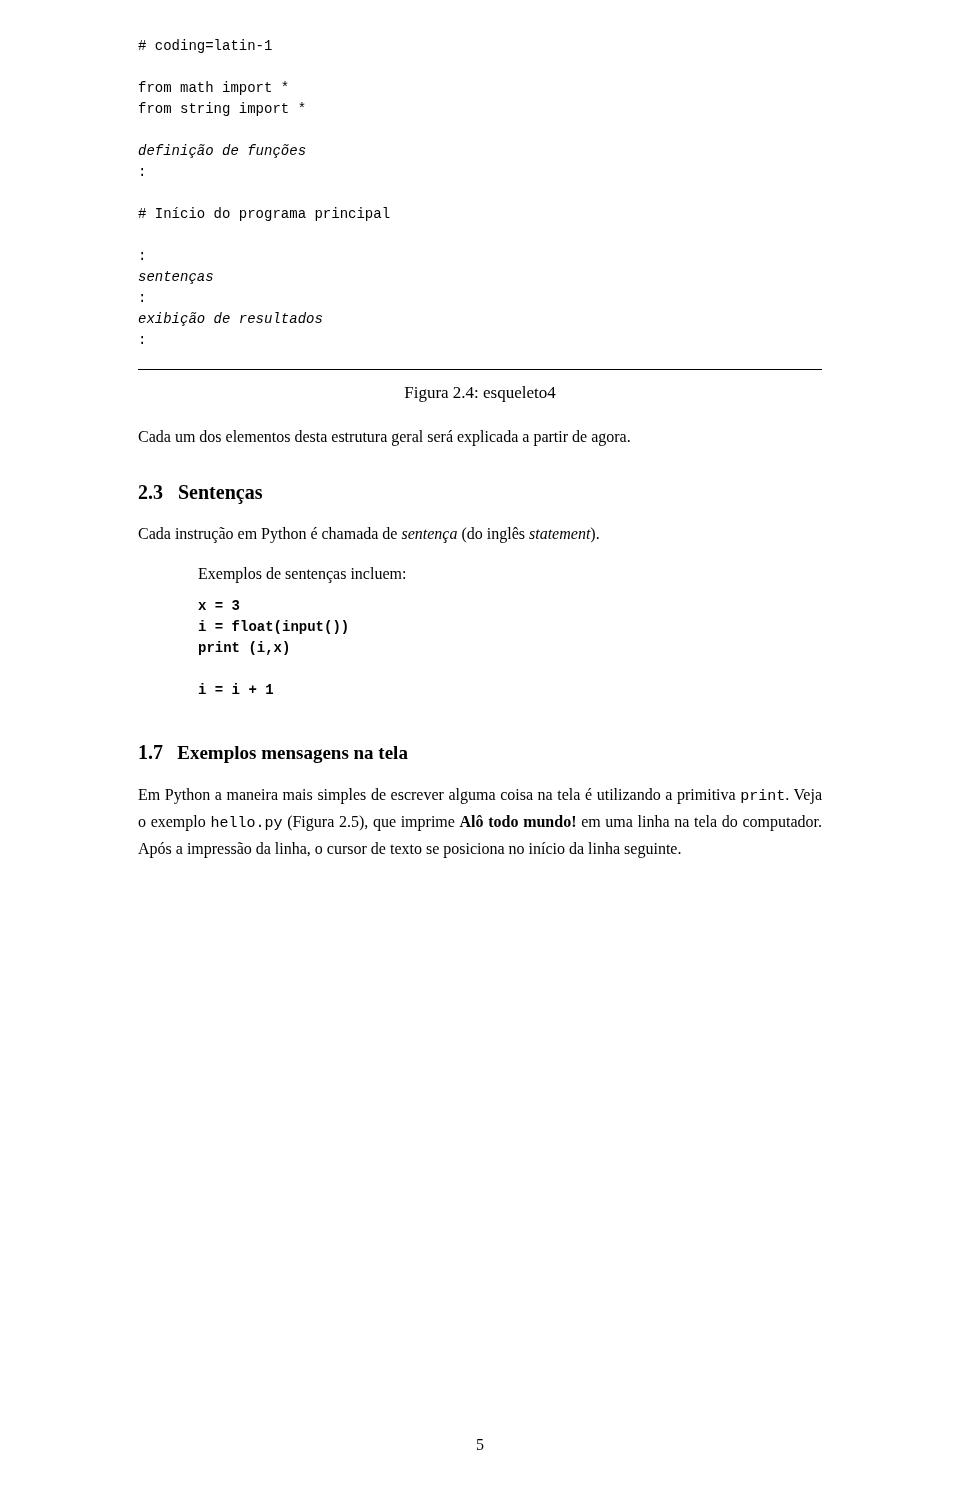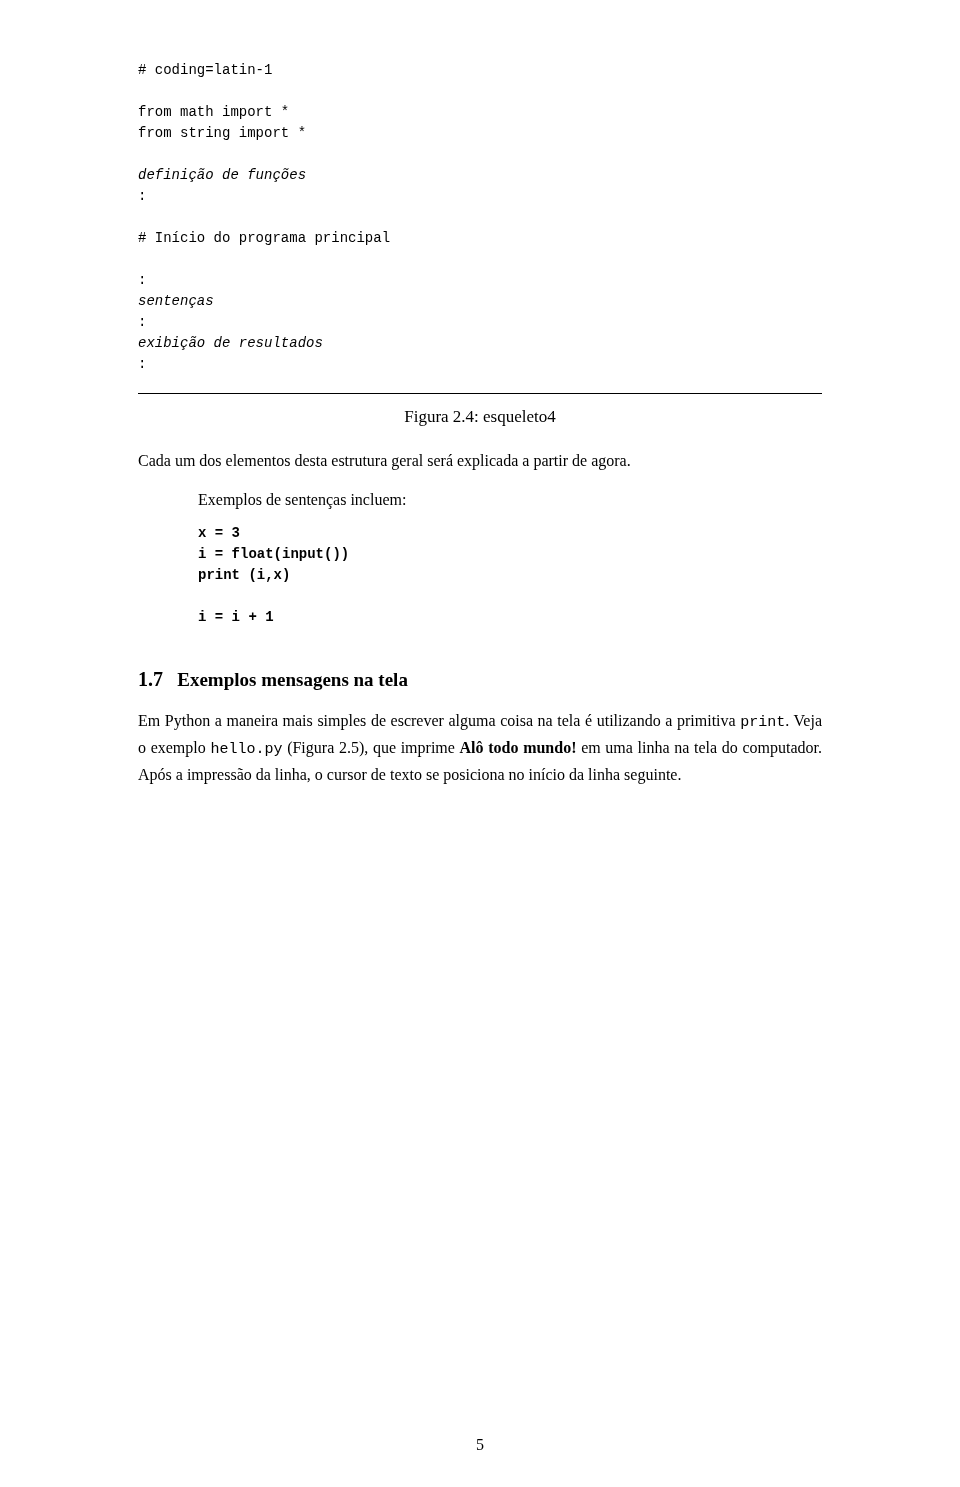--- a/index.html
+++ b/index.html
@@ -13,21 +13,21 @@
       color: #000000;
       font-family: 'Times New Roman', Times, serif;
       font-size: 16px;
       line-height: 1.5;
     }
 
     .page {
       width: 884px;
       min-height: 1487px;
       margin: 0 auto;
-      padding: 60px 100px 80px 100px;
+      padding: 36px 100px 80px 100px;
       position: relative;
       background: #ffffff;
     }
 
     .code-line {
       font-family: 'Courier New', Courier, monospace;
       font-size: 14px;
       white-space: pre;
     }
 
@@ -121,21 +121,30 @@
     <div class="code-line"><span class="italic">exibição de resultados</span></div>
     <div class="code-line">:</div>
   </div>
 
   <hr class="separator">
 
   <div class="figure-caption">Figura 2.4: esqueleto4</div>
 
   <p class="body-text">Cada um dos elementos desta estrutura geral será explicada a partir de agora.</p>
 
+  <div class="section-heading">
+    <span class="section-number">2.3</span>&nbsp;&nbsp;&nbsp;<span>Sentenças</span>
+  </div>
 
+  <p class="body-text">
+    <span>Cada instrução em Python é chamada de</span>
+    <span class="italic"> <span>sentença</span></span>
+    <span> <span>(do inglês</span></span>
+    <span class="italic"> <span>statement</span></span><span>).</span>
+  </p>
 
   <p class="body-text examples-label">Exemplos de sentenças incluem:</p>
 
   <div class="code-examples">
     <div class="code-line">x = 3</div>
     <div class="code-line">i = float(input())</div>
     <div class="code-line">print (i,x)</div>
     <div class="code-line">&nbsp;</div>
     <div class="code-line">i = i + 1</div>
   </div>

